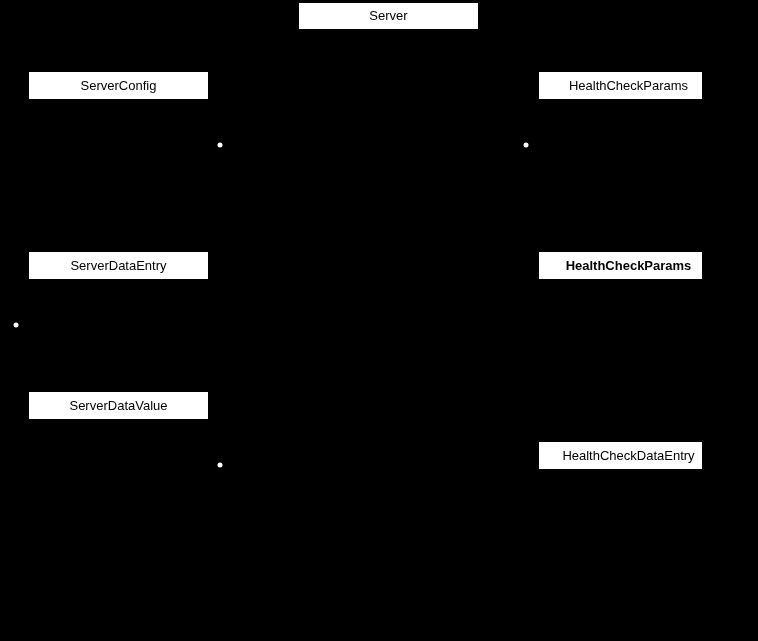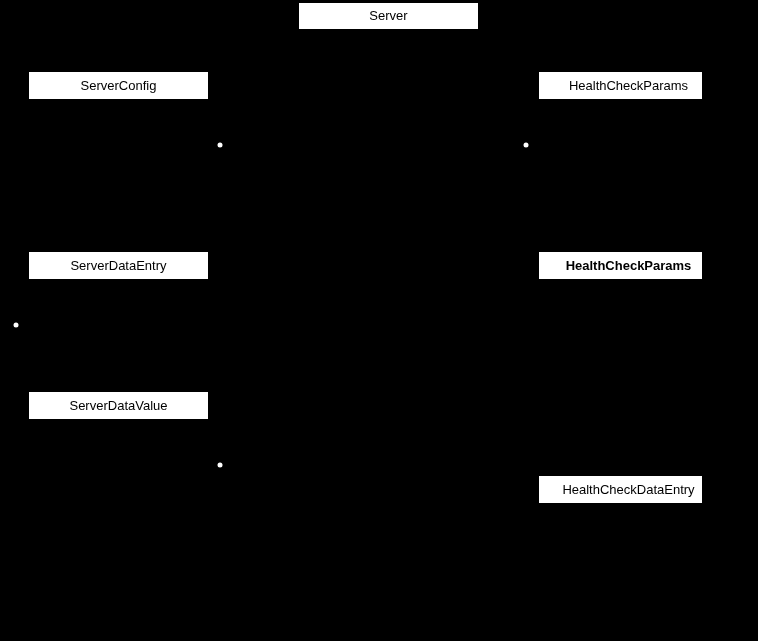--- a/index.html
+++ b/index.html
@@ -26,21 +26,21 @@
     line-height: 27px;
     text-align: center;
     white-space: nowrap;
   }
   .node-server            { left: 299px; top: 3px;   height: 26px; line-height: 26px; }
   .node-server-config     { left: 29px;  top: 72px;  }
   .node-health-check-config { left: 539px; top: 72px; }
   .node-server-data-entry { left: 29px;  top: 252px; text-align: center; }
   .node-health-check-params { left: 539px; top: 252px; font-weight: bold; }
   .node-server-data-value { left: 29px;  top: 392px; }
-  .node-health-check-data-entry { left: 539px; top: 476px; }
+  .node-health-check-data-entry { left: 539px; top: 442px; }
 
   .dot {
     position: absolute;
     width: 5px;
     height: 5px;
     border-radius: 50%;
     background: #ffffff;
     transform: translate(-50%, -50%);
   }
   .dot-1 { left: 220px; top: 145px; }

